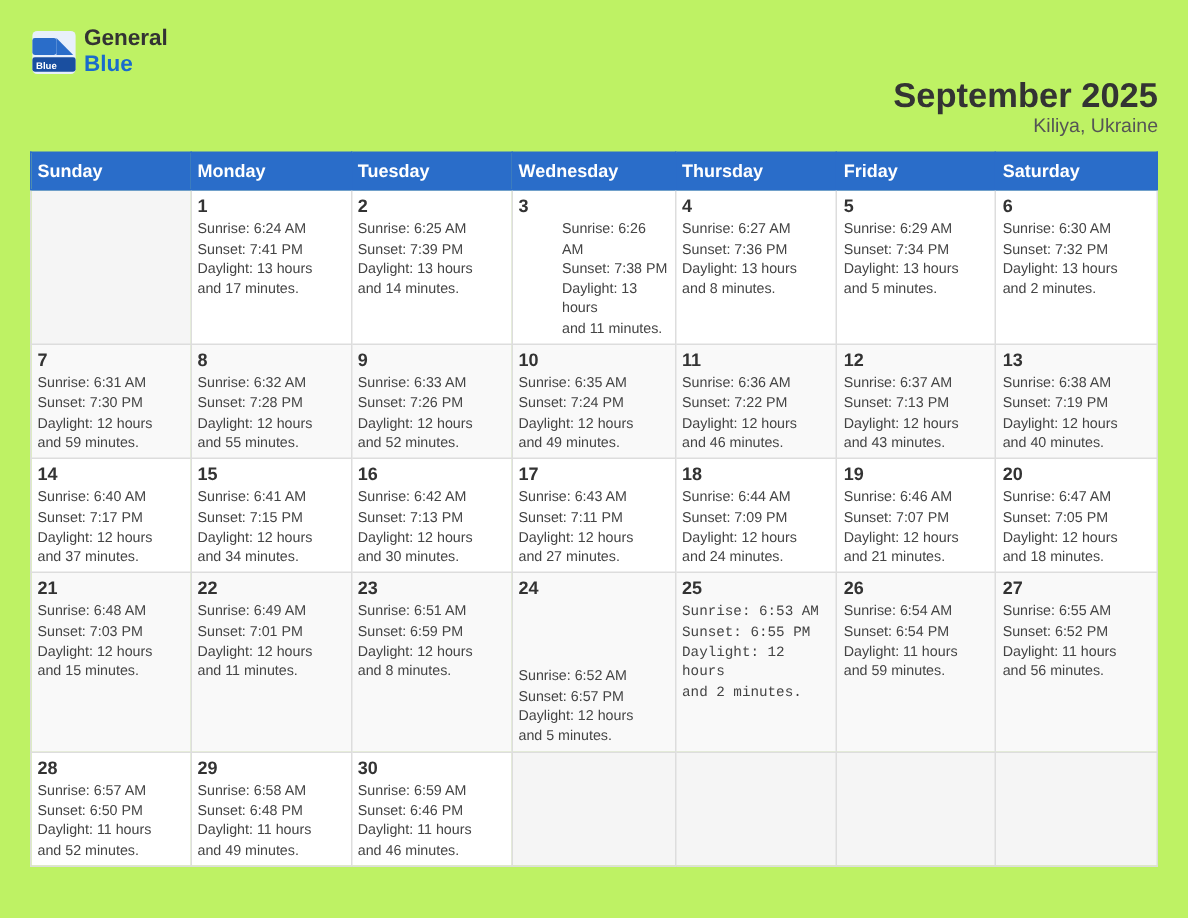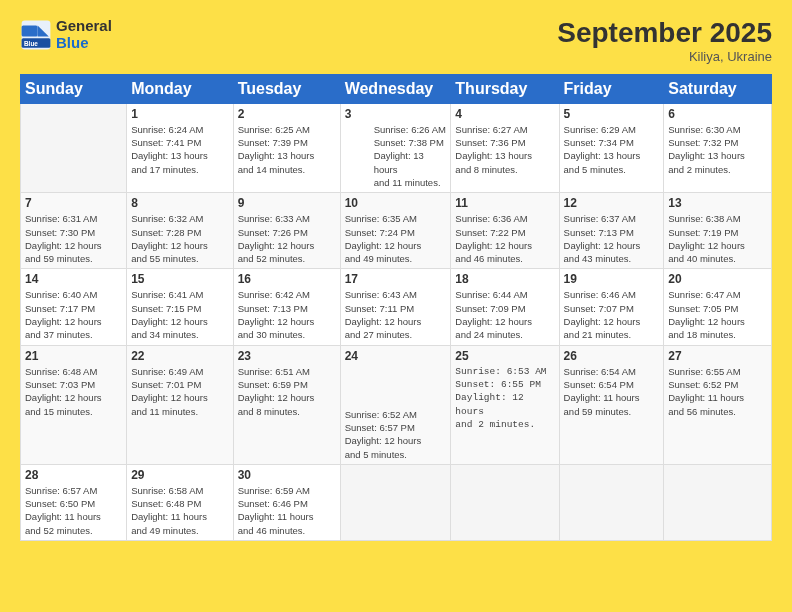--- a/index.html
+++ b/index.html
@@ -7,21 +7,21 @@
       font-family: Arial, sans-serif;
       background: #fff;
       width: 792px;
       height: 612px;
       overflow: hidden;
     }
     .page {
       width: 792px;
       min-height: 612px;
       padding: 18px 20px 10px 20px;
-      background: #fde047;
+      background: #bef264;
     }
     .header {
       display: flex;
       justify-content: space-between;
       align-items: flex-start;
       margin-bottom: 10px;
     }
     .logo {
       display: flex;
       align-items: center;
@@ -43,38 +43,39 @@
       color: #1a6bcc;
     }
     .logo-icon {
       width: 32px;
       height: 32px;
     }
     .title-block {
       text-align: right;
     }
     .month-title {
-      font-size: 28px;
+      font-size: 23px;
       font-weight: bold;
       color: #333;
       line-height: 1.1;
+      margin-top: 33px;
     }
     .subtitle {
       font-size: 13px;
       color: #555;
     }
     .calendar {
       width: 100%;
       border-collapse: collapse;
       border: 1px solid #ccc;
     }
     .calendar th {
       background: #2a6dc9;
       color: #fff;
-      font-size: 16px;
+      font-size: 12px;
       font-weight: bold;
       padding: 5px 4px;
       text-align: left;
       border: 1px solid #2a6dc9;
     }
     .calendar td {
       vertical-align: top;
       border: 1px solid #ddd;
       padding: 3px 4px;
       width: 113px;

